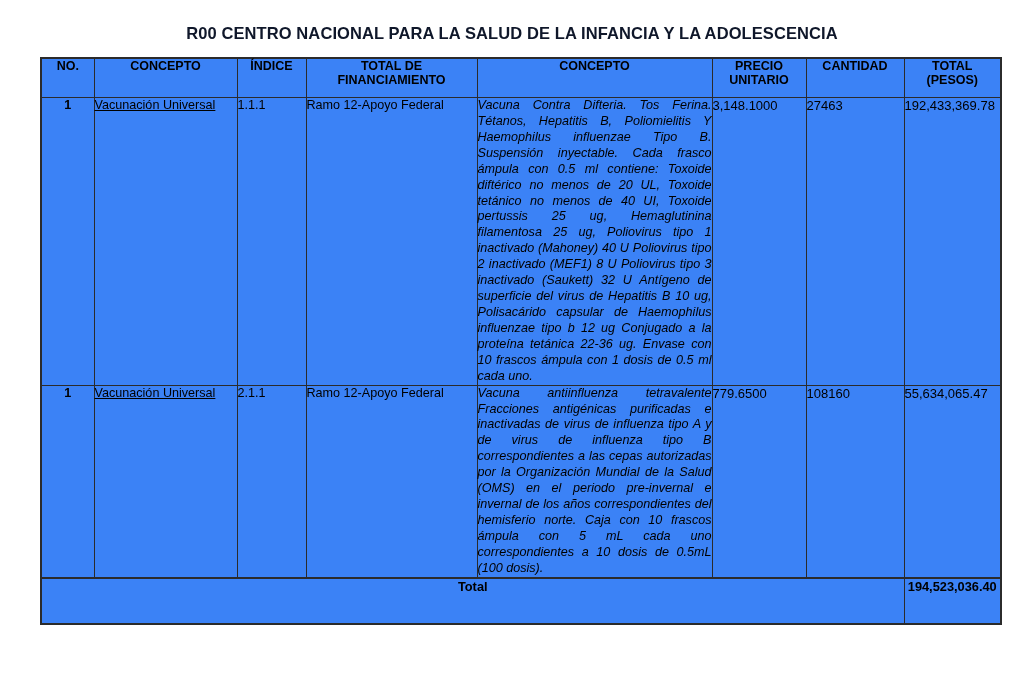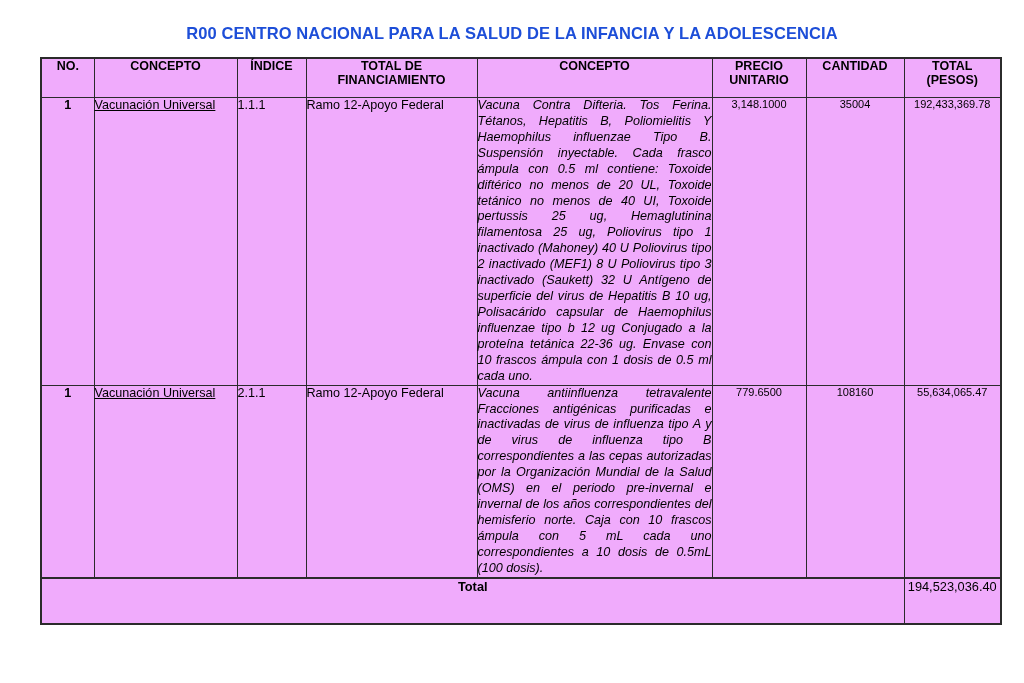--- a/index.html
+++ b/index.html
@@ -19,39 +19,39 @@
     width: 1024px;
     height: 683px;
     background: #ffffff;
     box-sizing: border-box;
   }
   #doc-title {
     text-align: center;
     font-weight: bold;
     font-size: 16.5px;
     letter-spacing: 0.1px;
-    color: #1d4ed8;
+    color: #0f172a;
     padding-top: 24px;
     padding-bottom: 14px;
     white-space: nowrap;
   }
   #table-wrap {
     padding: 0 24px 0 40px;
   }
   table.main {
     border-collapse: collapse;
     table-layout: fixed;
     width: 960px;
     border: 2px solid #2b2b2b;
   }
   table.main td, table.main th {
     border: 1.4px solid #2b2b2b;
     padding: 0;
     vertical-align: top;
-    background: #f0abfc;
+    background: #3b82f6;
   }
   thead th {
     text-align: center;
     vertical-align: middle;
     font-weight: bold;
     font-size: 12.5px;
     line-height: 1.15;
     padding: 9px 3px 10px 3px;
     height: 38px;
   }
@@ -94,37 +94,37 @@
     padding: 7px 7px 6px 8px;
     text-align: justify;
     text-justify: inter-word;
     font-size: 12.6px;
     line-height: 1.265;
     hyphens: none;
     font-style: italic;
   }
   td.num {
     padding: 7px 5px 4px 7px;
-    font-size: 11px;
-    text-align: center;
+    font-size: 13px;
+    text-align: left;
   }
   tr.total-row td {
     border-top: 2px solid #2b2b2b;
   }
   td.total-label {
     text-align: center;
     font-weight: bold;
     font-size: 12.8px;
     vertical-align: middle;
     height: 44px;
     padding: 0 0 0 0;
   }
   td.total-value {
     text-align: center;
-    font-weight: normal;
+    font-weight: bold;
     font-size: 12.8px;
     vertical-align: middle;
     padding: 0 2px;
   }
 </style>
 </head>
 <body>
 
 <div id="page">
 
@@ -164,21 +164,21 @@
         </tr>
       </thead>
       <tbody>
         <tr>
           <td class="cell no">1</td>
           <td class="cell programa">Vacunación Universal</td>
           <td class="cell indice">1.1.1</td>
           <td class="cell fuente">Ramo 12-Apoyo Federal</td>
           <td class="cell concepto">Vacuna Contra Difteria. Tos Ferina. Tétanos, Hepatitis B, Poliomielitis Y Haemophilus influenzae Tipo B. Suspensión inyectable. Cada frasco ámpula con 0.5 ml contiene: Toxoide diftérico no menos de 20 UL, Toxoide tetánico no menos de 40 UI, Toxoide pertussis 25 ug, Hemaglutinina filamentosa 25 ug, Poliovirus tipo 1 inactivado (Mahoney) 40 U Poliovirus tipo 2 inactivado (MEF1) 8 U Poliovirus tipo 3 inactivado (Saukett) 32 U Antígeno de superficie del virus de Hepatitis B 10 ug, Polisacárido capsular de Haemophilus influenzae tipo b 12 ug Conjugado a la proteína tetánica 22-36 ug. Envase con 10 frascos ámpula con 1 dosis de 0.5 ml cada uno.</td>
           <td class="cell num">3,148.1000</td>
-          <td class="cell num">35004</td>
+          <td class="cell num">27463</td>
           <td class="cell num">192,433,369.78</td>
         </tr>
         <tr>
           <td class="cell no">1</td>
           <td class="cell programa">Vacunación Universal</td>
           <td class="cell indice">2.1.1</td>
           <td class="cell fuente">Ramo 12-Apoyo Federal</td>
           <td class="cell concepto">Vacuna antiinfluenza tetravalente Fracciones antigénicas purificadas e inactivadas de virus de influenza tipo A y de virus de influenza tipo B correspondientes a las cepas autorizadas por la Organización Mundial de la Salud (OMS) en el periodo pre-invernal e invernal de los años correspondientes del hemisferio norte. Caja con 10 frascos ámpula con 5 mL cada uno correspondientes a 10 dosis de 0.5mL (100 dosis).</td>
           <td class="cell num">779.6500</td>
           <td class="cell num">108160</td>

